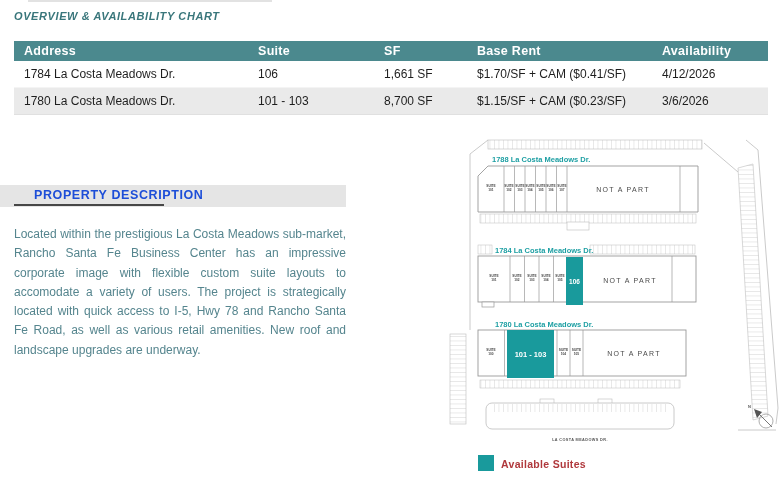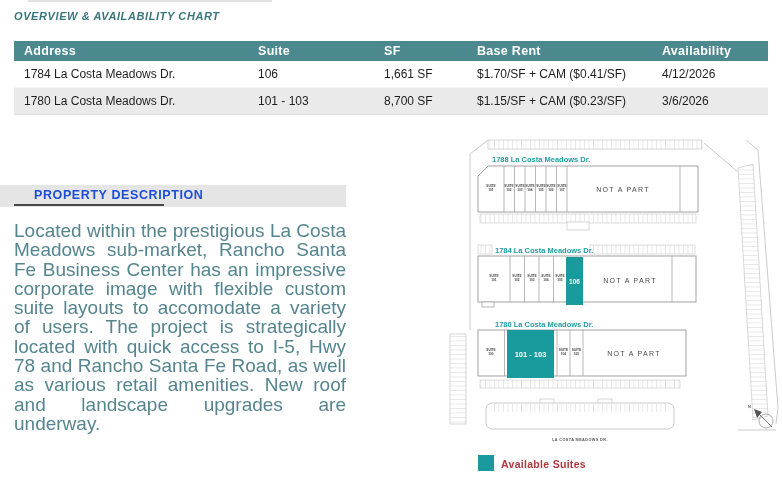--- a/index.html
+++ b/index.html
@@ -16,21 +16,21 @@
   table.avail td{color:#1e1e1e;padding:0 0 0 10px;height:26px;}
   table.avail tr.row-odd td{background:#fff;}
   table.avail tr.row-even td{background:#eaeaea;}
   table.avail tr.row-odd{border-bottom:1px solid #f4f4f4;}
   table.avail tr.row-even{border-bottom:1px solid #e0e0e0;}
   
   .desc-bar{position:absolute;left:0;top:185px;width:346px;height:22px;background:#e5e5e5;}
   .desc-bar .desc-title{position:absolute;left:14px;top:0;line-height:21px;font-size:12.5px;
                         font-weight:bold;color:#1d4ed8;letter-spacing:.6px;margin-left:20px;}
   .desc-underline{position:absolute;left:14px;top:19px;width:150px;height:2px;background:#474747;}
-  .desc-text{position:absolute;left:14px;top:202px;width:332px;font-size:19px;line-height:19.3px;
+  .desc-text{position:absolute;left:14px;top:213px;width:332px;font-size:12px;line-height:19.3px;
              color:#55858e;text-align:justify;}
   
   .siteplan{position:absolute;left:440px;top:138px;width:342px;height:344px;text-align:center;}
   .siteplan svg{display:block;}
   svg text{font-family:"Liberation Sans",sans-serif;}
   .bldg-label{font-size:7.5px;font-weight:bold;fill:#1d9fa3;}
   .nap{font-size:7px;letter-spacing:1.3px;fill:#4a4a4a;}
   .suite-sm{font-size:3.2px;font-weight:bold;fill:#4a4a4a;text-anchor:middle;}
   .avail-lab{font-weight:bold;fill:#ffffff;text-anchor:middle;}
   .street{font-size:3.8px;font-weight:bold;letter-spacing:.4px;fill:#555;text-anchor:middle;}

